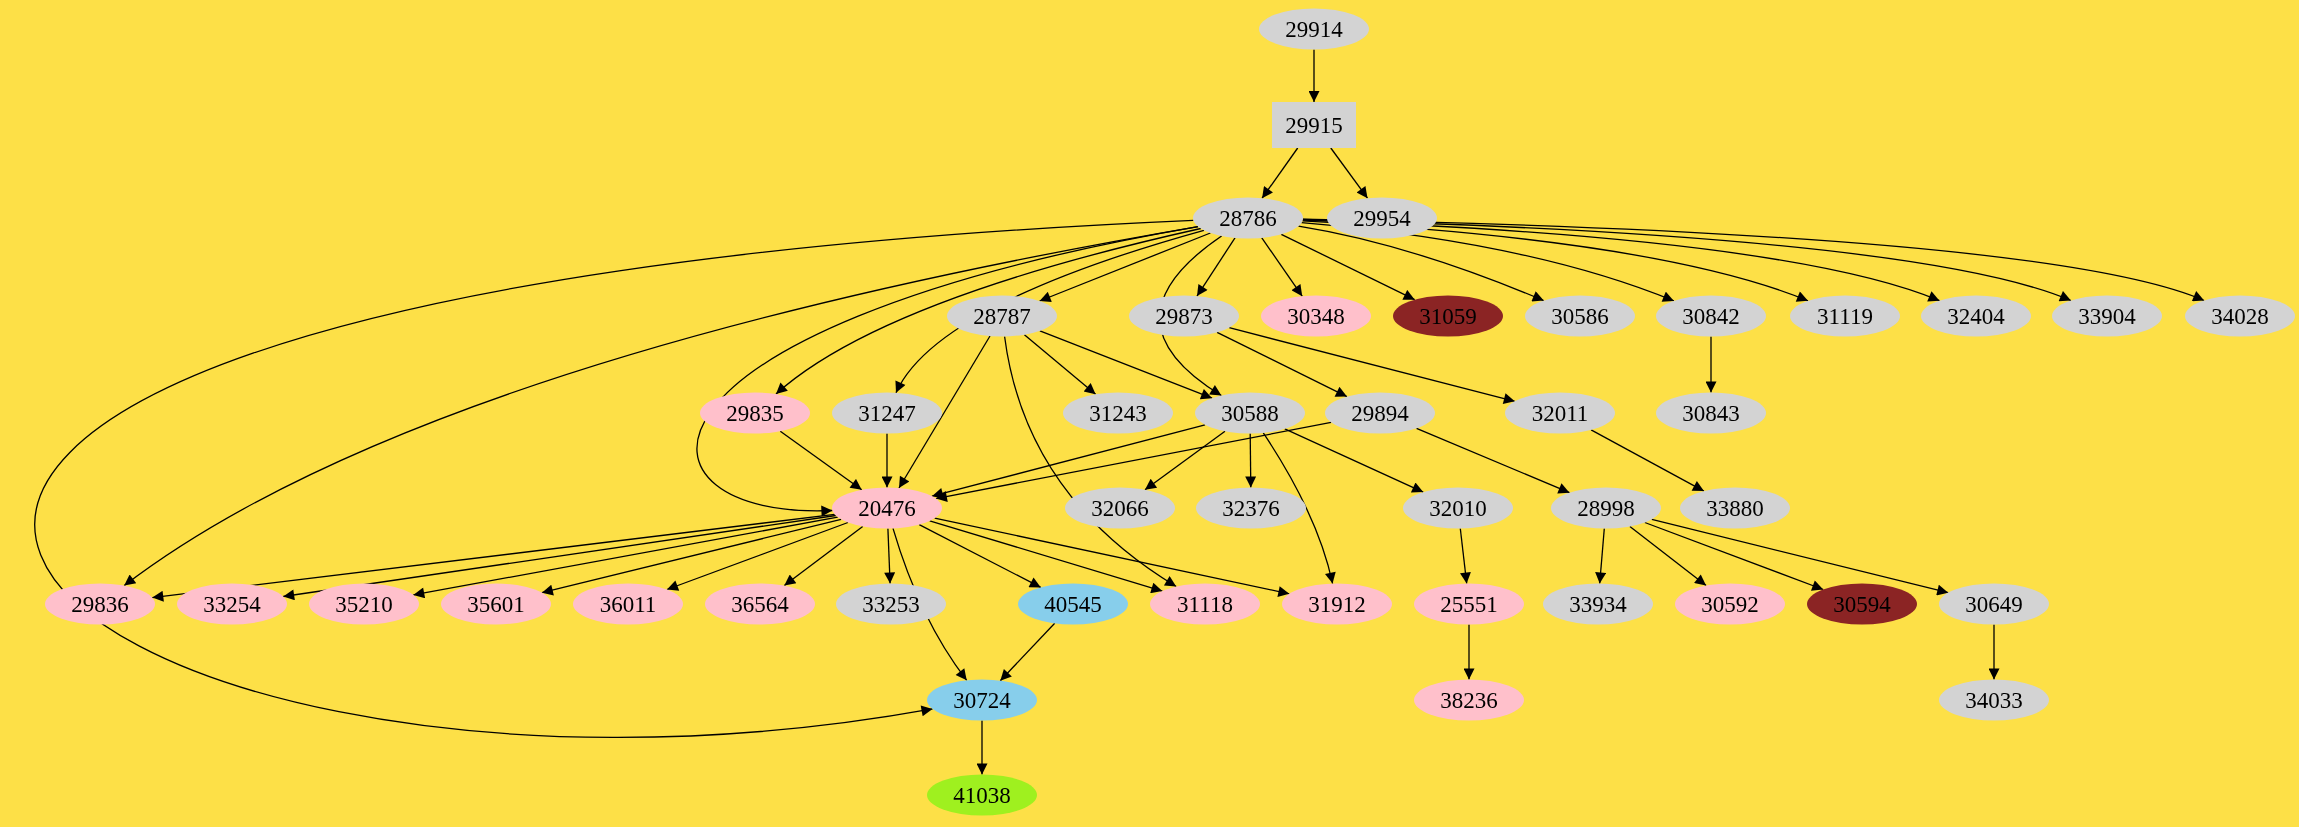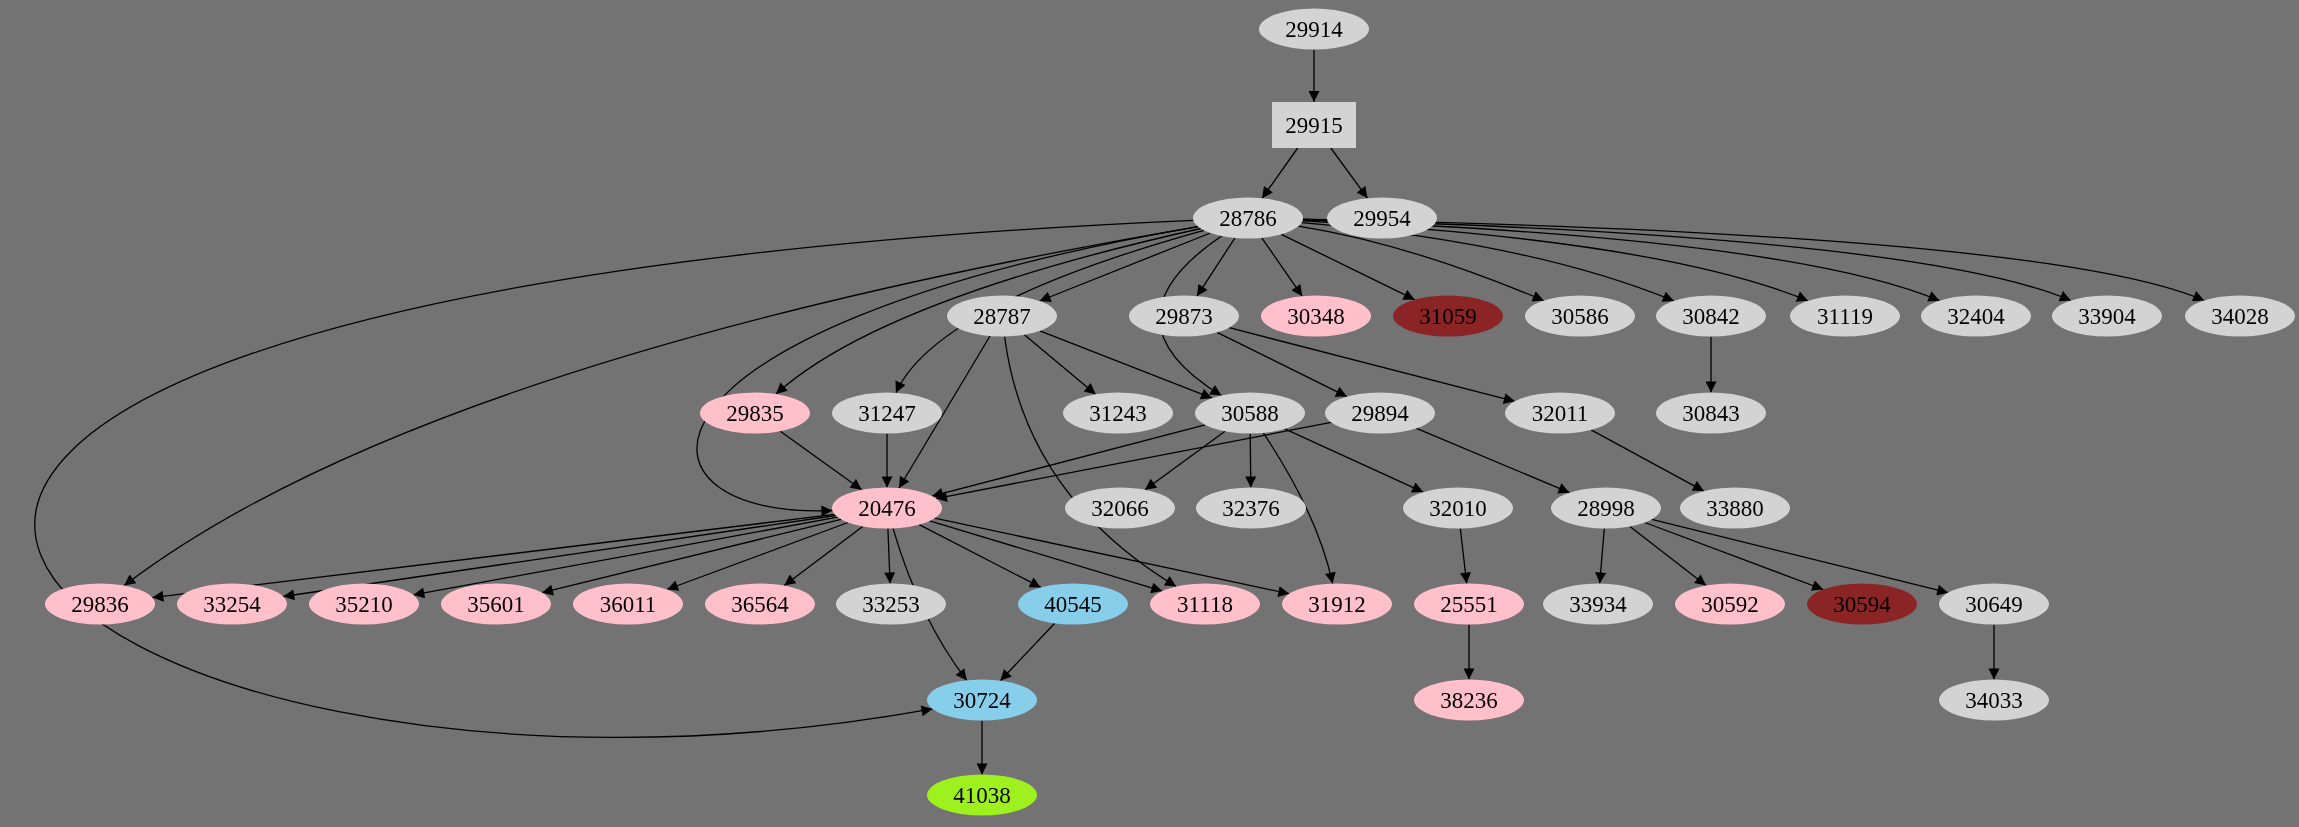--- a/index.html
+++ b/index.html
@@ -4,21 +4,21 @@
 <style>
   html, body {
     margin: 0;
     padding: 0;
     background: #ffffff;
   }
   .graph-wrap {
     width: 2299px;
     height: 827px;
     overflow: hidden;
-    background: #737373;
+    background: #fde047;
   }
   svg { display: block; }
   .edge {
     fill: none;
     stroke: #000000;
     stroke-width: 1.3px;
   }
   .node-label {
     font-family: "Liberation Serif", "DejaVu Serif", serif;
     font-size: 23px;

